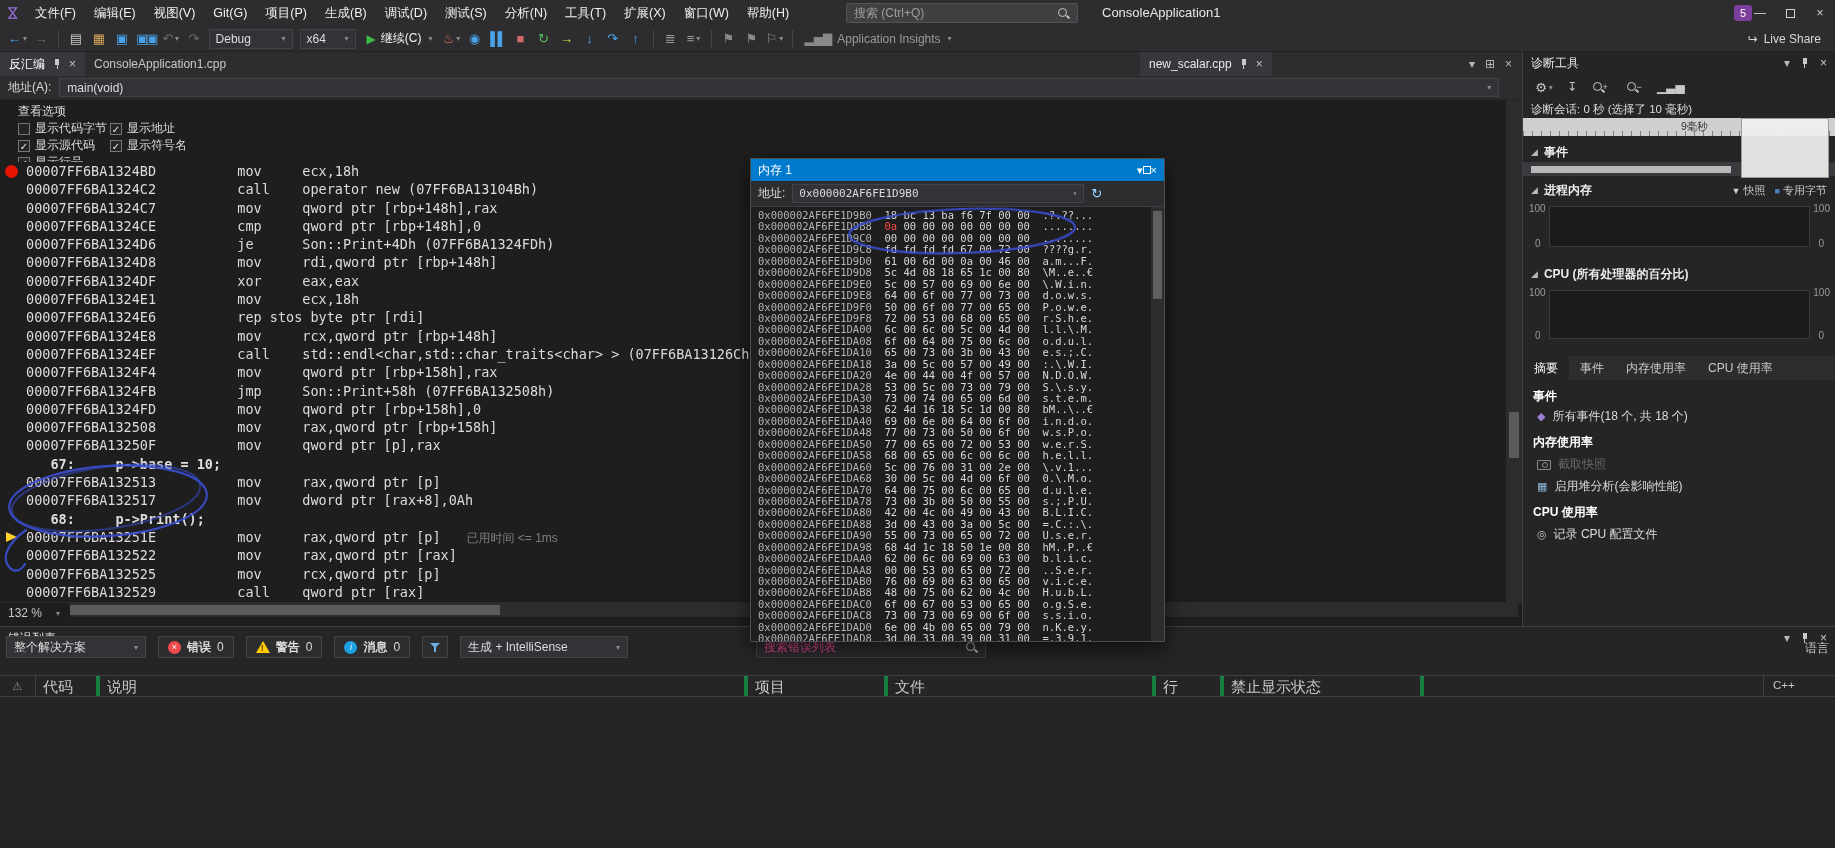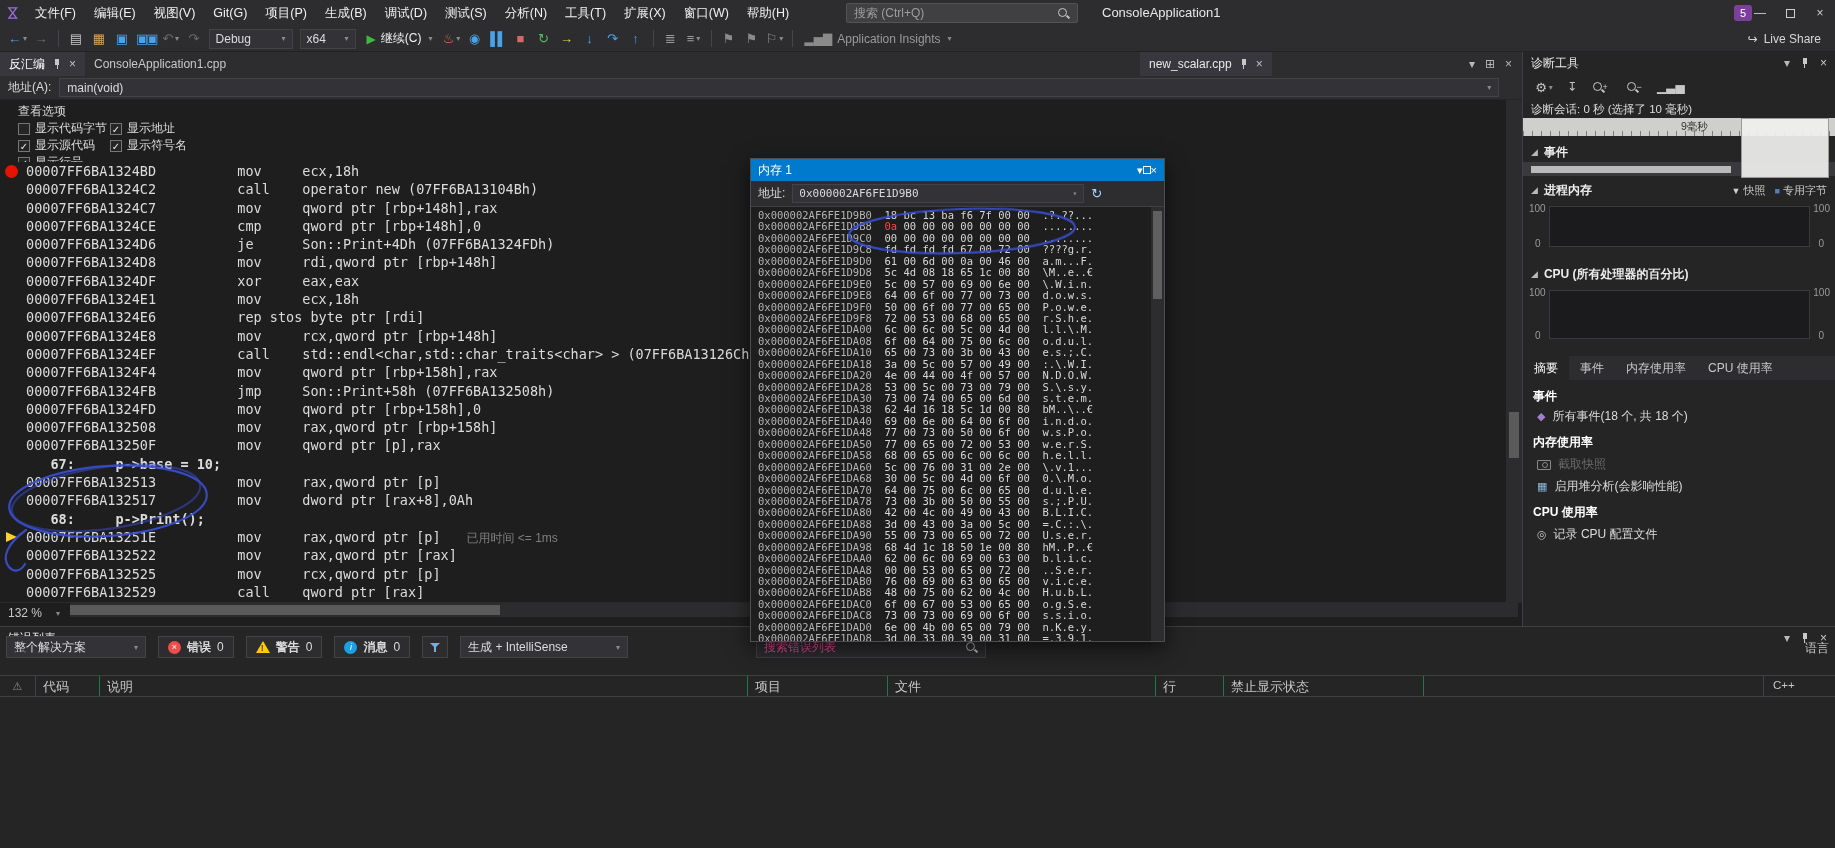--- a/index.html
+++ b/index.html
@@ -109,21 +109,21 @@
   .ic-warn{width:0;height:0;border-left:7px solid transparent;border-right:7px solid transparent;border-bottom:12px solid #fc0;position:relative;display:inline-block}
   .ic-warn::after{content:"!";position:absolute;left:-2px;top:2px;font-size:9px;font-weight:bold;color:#5c4500}
   .ic-info{width:13px;height:13px;border-radius:50%;background:#1ba1e2;color:#fff;font-size:9px;line-height:13px;text-align:center;font-style:italic;display:inline-block}
   .ic-info::after{content:"i"}
   .ic-filter{position:relative;width:12px;height:12px;display:inline-block}
   .ic-filter::before{content:"";position:absolute;left:1px;top:2px;border-left:5px solid transparent;border-right:5px solid transparent;border-top:5px solid #6cb2e8}
   .ic-filter::after{content:"";position:absolute;left:5px;top:6px;width:2px;height:5px;background:#6cb2e8}
   .el-search{position:absolute;left:756px;top:1px;width:230px;height:22px;background:#2d2d30;border:1px solid #3f3f46;display:flex;align-items:center;justify-content:space-between;padding:0 7px;color:#ec4899}
   .el-lang-label{position:absolute;right:6px;top:5px;color:#c8c8c8}
   .el-cols{position:absolute;left:0;top:48px;width:100%;height:22px;display:flex;border-top:1px solid #3f3f46;border-bottom:1px solid #3f3f46;background:#252526}
-  .el-col{border-right:1px solid #15803d;padding:0 7px;line-height:21px;font-size:13px;color:#c8c8c8;overflow:hidden;white-space:nowrap}
+  .el-col{border-right:4px solid #15803d;padding:0 7px;line-height:21px;font-size:15px;color:#c8c8c8;overflow:hidden;white-space:nowrap}
   .el-col-icon{width:36px;display:flex;align-items:center;justify-content:center;color:#8a8a8a;font-size:11px;border-right:1px solid #3f3f46}
   .el-lang-cell{position:absolute;right:0;top:48px;width:72px;height:22px;border-left:1px solid #3f3f46;line-height:21px;padding:0 9px;color:#c8c8c8;font-size:11.5px}
 
   
   .memwin{position:absolute;left:750px;top:158px;width:415px;height:484px;background:#1e1e1e;border:1px solid #4d4d52;box-shadow:0 7px 20px rgba(0,0,0,.6);z-index:40}
   .mw-title{height:22px;background:#007acc;display:flex;align-items:center;padding:0 7px;color:#fff}
   .mw-title-text{flex:1;font-size:12px}
   .mw-ic{color:#fff;font-size:11px;line-height:1}
   .mw-sq{width:8px;height:8px;border:1px solid #fff;display:inline-block}
   .mw-addr{height:26px;background:#2d2d30;display:flex;align-items:center;gap:7px;padding:0 7px;border-bottom:1px solid #3f3f46}

